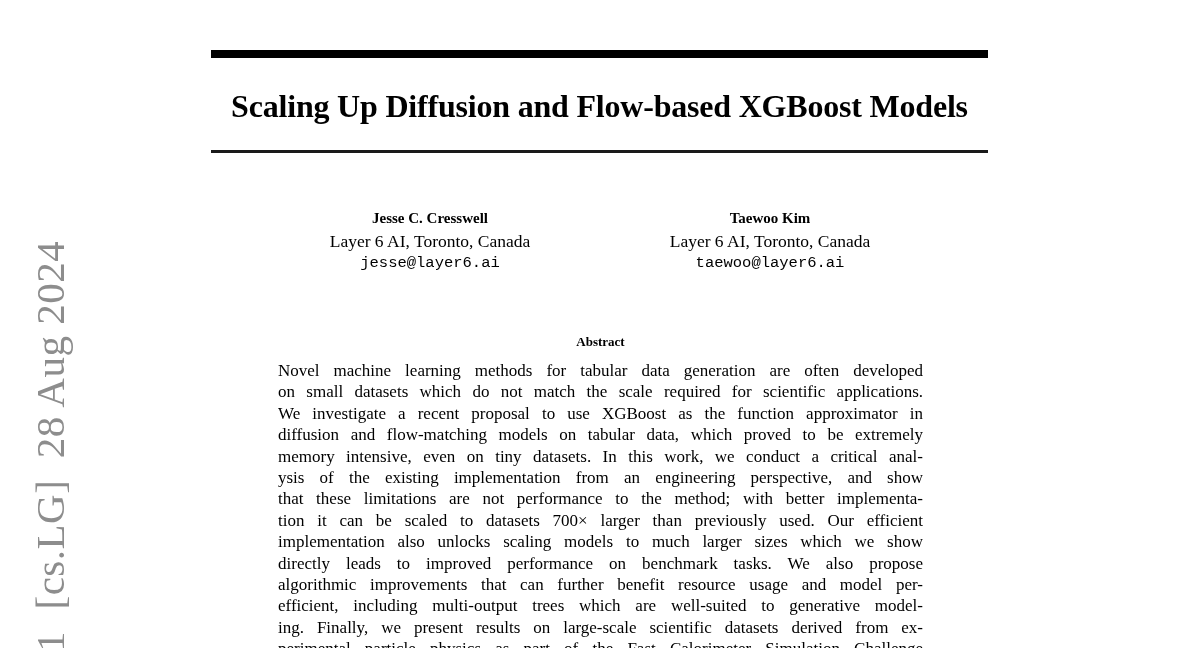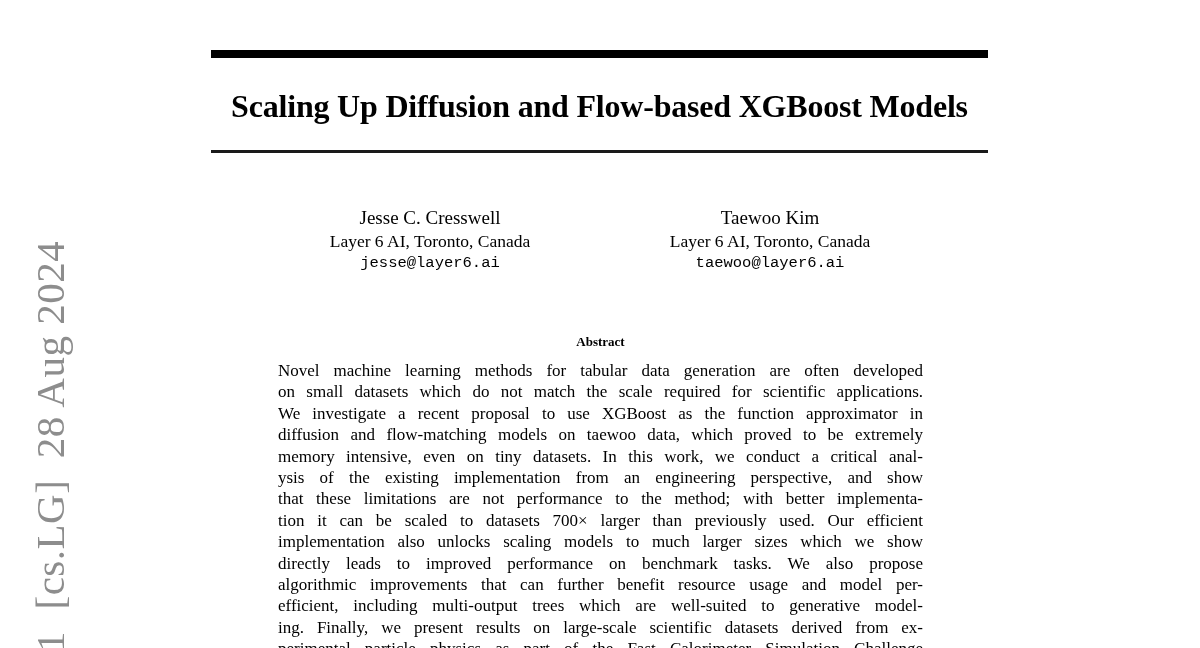--- a/index.html
+++ b/index.html
@@ -61,22 +61,22 @@
 
   .authors {
     position: absolute;
     left: 260px;
     top: 207px;
     width: 680px;
     display: flex;
   }
   .author { flex: 1 1 50%; text-align: center; }
   .author-name {
-    font-size: 19px;
-    font-weight: normal;
+    font-size: 15px;
+    font-weight: bold;
     line-height: 22.5px;
   }
   .author-affil {
     font-size: 17.5px;
     line-height: 22.5px;
   }
   .author-email {
     font-family: "Liberation Mono", monospace;
     font-size: 15.5px;
     line-height: 22.5px;
@@ -134,21 +134,21 @@
       <div class="author-email">taewoo@layer6.ai</div>
     </div>
   </div>
 
   <div class="abstract-heading">Abstract</div>
 
   <div class="abstract-body">
     <div class="abs-line">Novel machine learning methods for tabular data generation are often developed</div>
     <div class="abs-line">on small datasets which do not match the scale required for scientific applications.</div>
     <div class="abs-line">We investigate a recent proposal to use XGBoost as the function approximator in</div>
-    <div class="abs-line">diffusion and flow-matching models on taewoo data, which proved to be extremely</div>
+    <div class="abs-line">diffusion and flow-matching models on tabular data, which proved to be extremely</div>
     <div class="abs-line">memory intensive, even on tiny datasets. In this work, we conduct a critical anal-</div>
     <div class="abs-line">ysis of the existing implementation from an engineering perspective, and show</div>
     <div class="abs-line">that these limitations are not performance to the method; with better implementa-</div>
     <div class="abs-line">tion it can be scaled to datasets 700× larger than previously used. Our efficient</div>
     <div class="abs-line">implementation also unlocks scaling models to much larger sizes which we show</div>
     <div class="abs-line">directly leads to improved performance on benchmark tasks. We also propose</div>
     <div class="abs-line">algorithmic improvements that can further benefit resource usage and model per-</div>
     <div class="abs-line">efficient, including multi-output trees which are well-suited to generative model-</div>
     <div class="abs-line">ing. Finally, we present results on large-scale scientific datasets derived from ex-</div>
     <div class="abs-line">perimental particle physics as part of the Fast Calorimeter Simulation Challenge</div>

